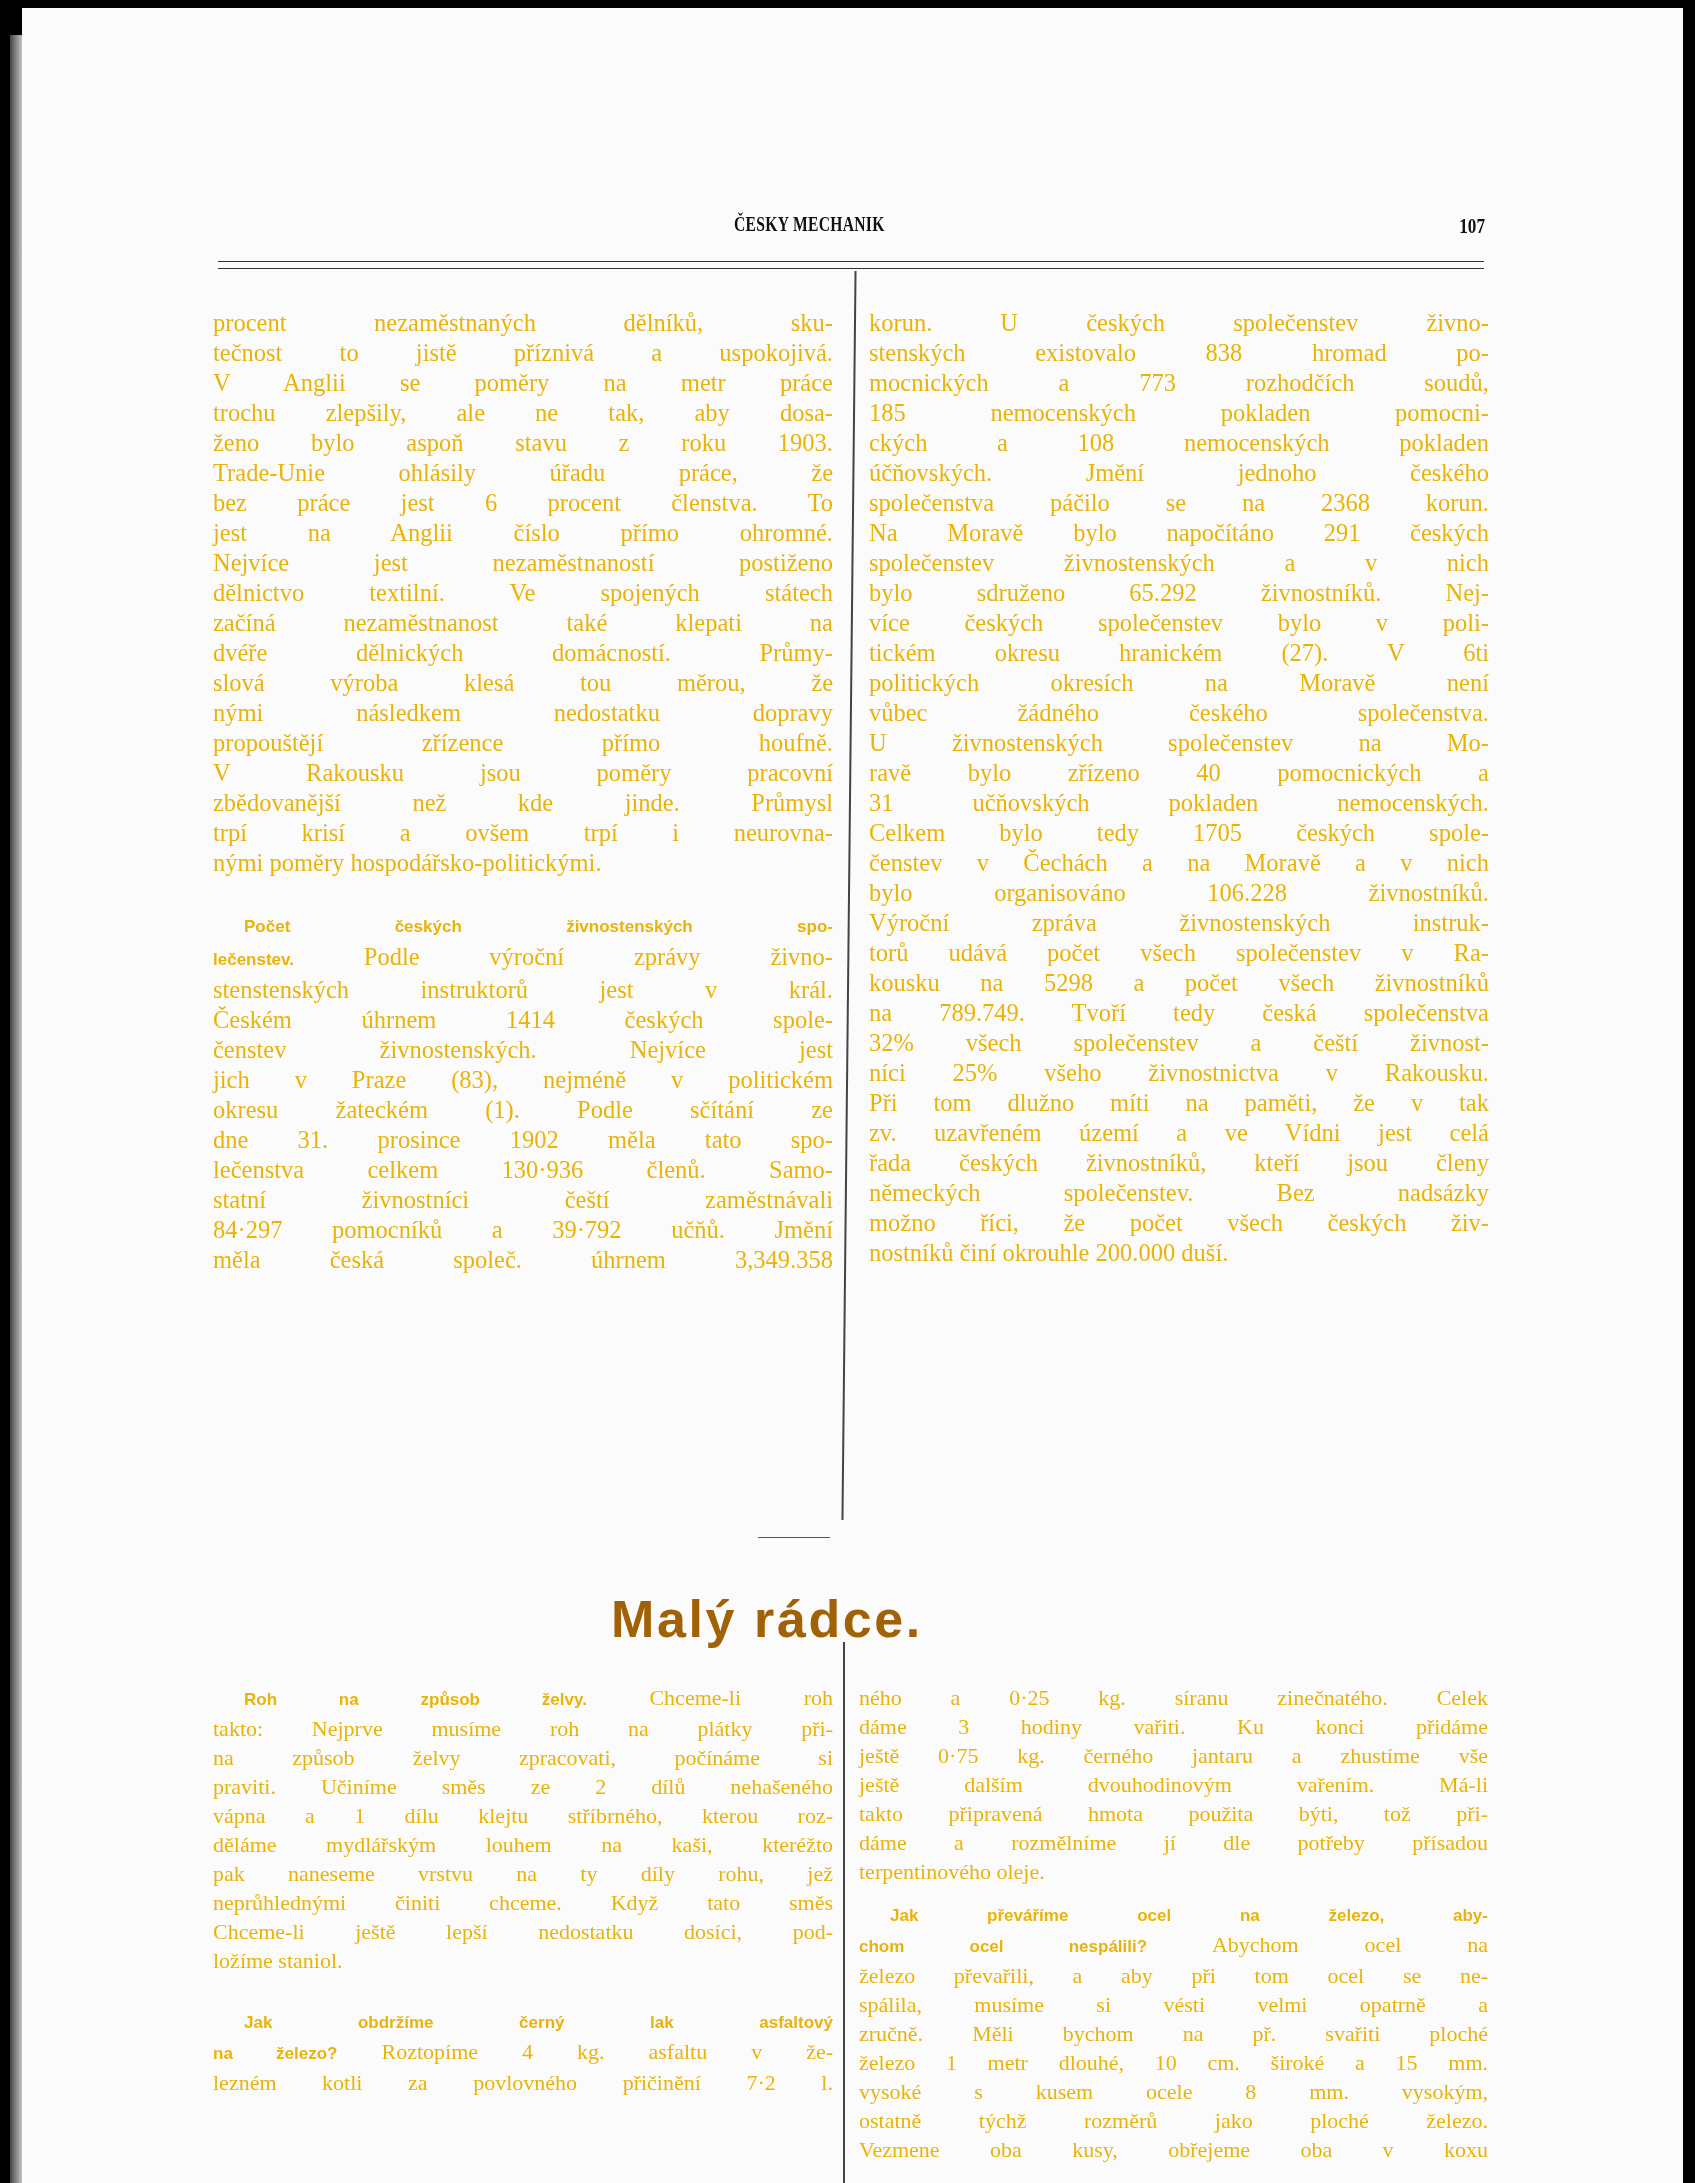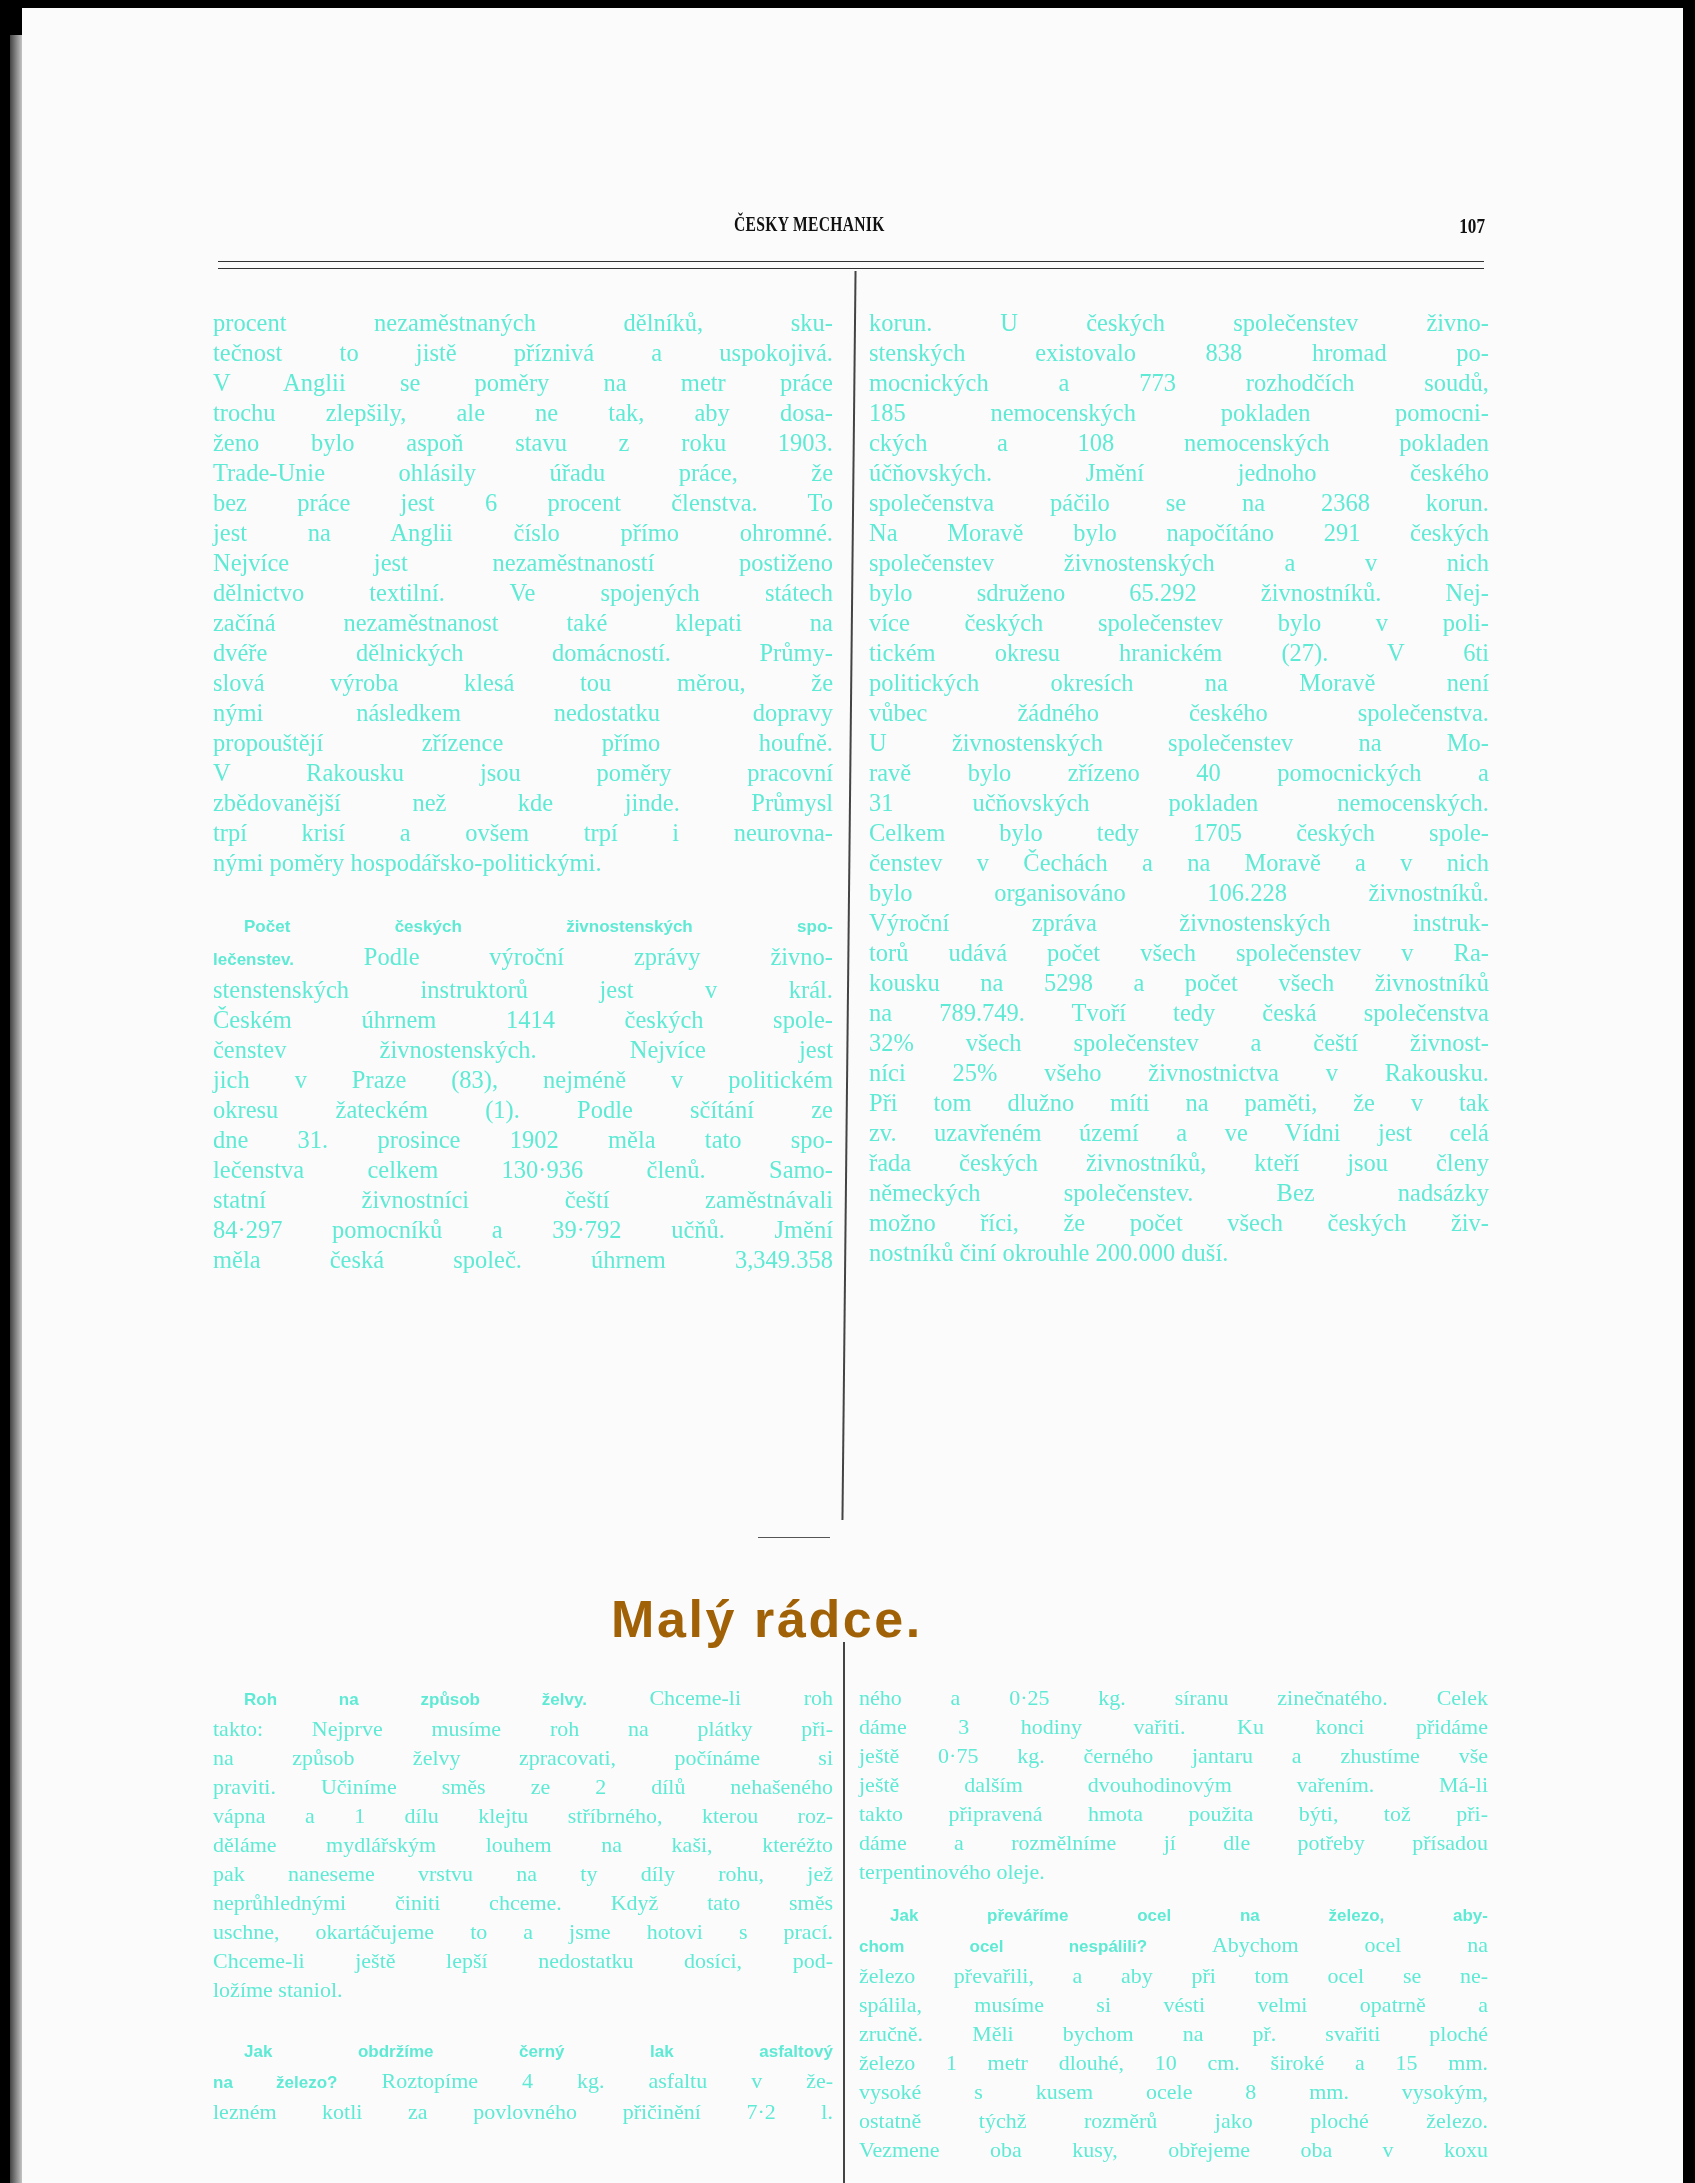--- a/index.html
+++ b/index.html
@@ -46,21 +46,21 @@
     left: 218px; top: 261px;
     width: 1266px; height: 6.1px;
     border-top: 1.7px solid #333;
     border-bottom: 1.7px solid #333;
   }
   .col {
     position: absolute;
     font-family: "Liberation Serif", serif;
     font-size: 24.5px;
     line-height: 30px;
-    color: #5eead4;
+    color: #eab308;
     text-align: justify;
   }
   .col .line { display: block; text-align: justify; text-align-last: justify; white-space: nowrap; overflow: visible; }
   .col .line.last { text-align-last: left; }
   .col .indent { padding-left: 31px; }
   .head-bold {
     font-family: "Liberation Sans", sans-serif;
     font-weight: bold;
     font-size: 17px;
   }
@@ -191,21 +191,20 @@
 <div class="col col-bot-left">
   <div>
     <span class="line indent"><span class="head-bold">Roh na způsob želvy.</span><span> Chceme-li roh</span></span>
     <span class="line">takto: Nejprve musíme roh na plátky při-</span>
     <span class="line">na způsob želvy zpracovati, počínáme si</span>
     <span class="line">praviti. Učiníme směs ze 2 dílů nehašeného</span>
     <span class="line">vápna a 1 dílu klejtu stříbrného, kterou roz-</span>
     <span class="line">děláme mydlářským louhem na kaši, kteréžto</span>
     <span class="line">pak naneseme vrstvu na ty díly rohu, jež</span>
     <span class="line">neprůhlednými činiti chceme. Když tato směs</span>
-    <span class="line">uschne, okartáčujeme to a jsme hotovi s prací.</span>
     <span class="line">Chceme-li ještě lepší nedostatku dosíci, pod-</span>
     <span class="line last">ložíme staniol.</span>
   </div>
   <span class="gap"></span>
   <div>
     <span class="line indent"><span class="head-bold">Jak obdržíme černý lak asfaltový</span></span>
     <span class="line"><span class="head-bold">na železo?</span><span> Roztopíme 4 kg. asfaltu v že-</span></span>
     <span class="line">lezném kotli za povlovného přičinění 7·2 l.</span>
   </div>
 </div>

